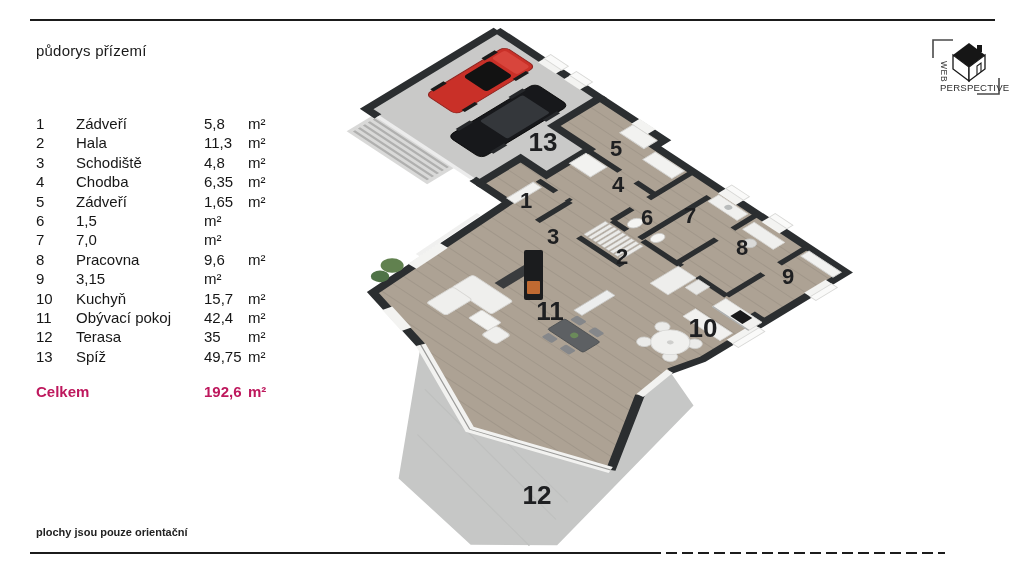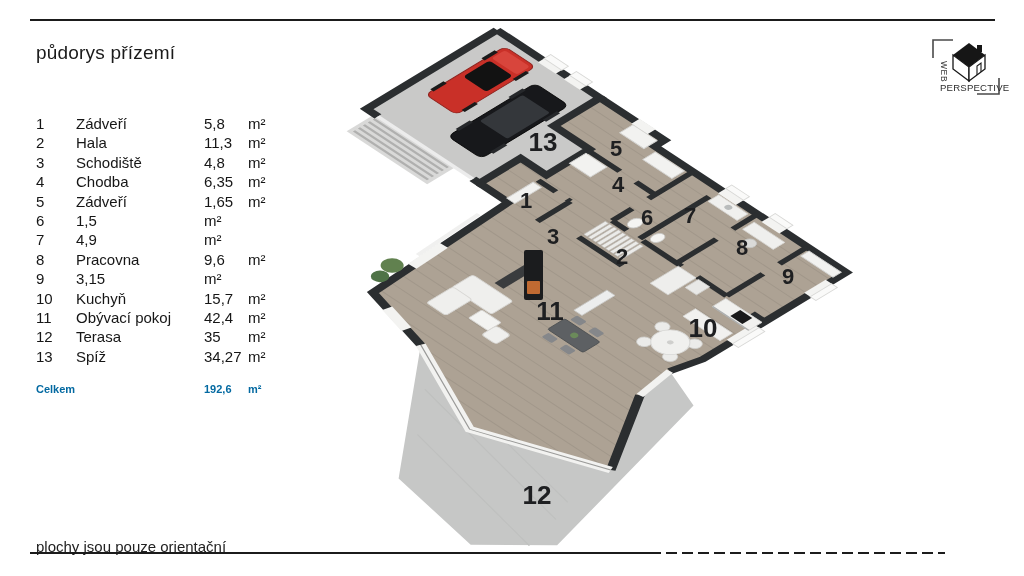--- a/index.html
+++ b/index.html
@@ -3,26 +3,26 @@
 <meta charset="utf-8">
 <style>
   html,body{margin:0;padding:0;background:#fff;}
   #stage{position:relative;width:1024px;height:576px;background:#ffffff;overflow:hidden;
          font-family:"Liberation Sans",sans-serif;color:#1b1b1b;}
   .rule{position:absolute;height:2px;background:#1b1b1b;}
   #rule-top{left:30px;top:19px;width:965px;}
   #rule-bottom-solid{left:30px;top:552px;width:620px;}
   #rule-bottom-dashed{position:absolute;left:650px;top:552px;width:295px;height:2px;
     background:repeating-linear-gradient(90deg,#1c1c1c 0 11px,transparent 11px 16px);}
-  #page-title{position:absolute;left:36px;top:42px;font-size:19px;letter-spacing:.2px;color:#1a1a1a;}
+  #page-title{position:absolute;left:36px;top:42px;font-size:15px;letter-spacing:.2px;color:#1a1a1a;}
   #legend{position:absolute;left:36px;top:114px;font-size:15px;color:#161616;}
   .legend-row{display:grid;grid-template-columns:40px 128px 44px 32px;height:19.4px;line-height:19.4px;}
   #legend-total{position:absolute;left:36px;top:383px;display:grid;
-    grid-template-columns:168px 44px 32px;font-size:11px;font-weight:bold;color:#0369a1;}
-  #footnote{position:absolute;left:36px;top:538px;font-size:15px;color:#222;}
+    grid-template-columns:168px 44px 32px;font-size:15px;font-weight:bold;color:#be185d;}
+  #footnote{position:absolute;left:36px;top:526px;font-size:11px;color:#222;font-weight:bold;}
   #plan-svg{position:absolute;left:0;top:0;}
   #logo-svg{position:absolute;left:925px;top:28px;}
   .room-num{font-family:"Liberation Sans",sans-serif;font-weight:bold;}
 </style>
 </head>
 <body>
 
 <div id="stage">
 
   <div id="rule-top" class="rule"></div>
@@ -60,21 +60,21 @@
         <span>1,65</span>
         <span>m²</span>
       </div>
       <div class="legend-row">
         <span>6</span>
         <span>1,5</span>
         <span>m²</span>
       </div>
       <div class="legend-row">
         <span>7</span>
-        <span>4,9</span>
+        <span>7,0</span>
         <span>m²</span>
       </div>
       <div class="legend-row">
         <span>8</span>
         <span>Pracovna</span>
         <span>9,6</span>
         <span>m²</span>
       </div>
       <div class="legend-row">
         <span>9</span>
@@ -95,21 +95,21 @@
       </div>
       <div class="legend-row">
         <span>12</span>
         <span>Terasa</span>
         <span>35</span>
         <span>m²</span>
       </div>
       <div class="legend-row">
         <span>13</span>
         <span>Spíž</span>
-        <span>34,27</span>
+        <span>49,75</span>
         <span>m²</span>
       </div>
     </div>
 
   <div id="legend-total">
     <span>Celkem</span>
     <span>192,6</span>
     <span>m²</span>
   </div>
 

